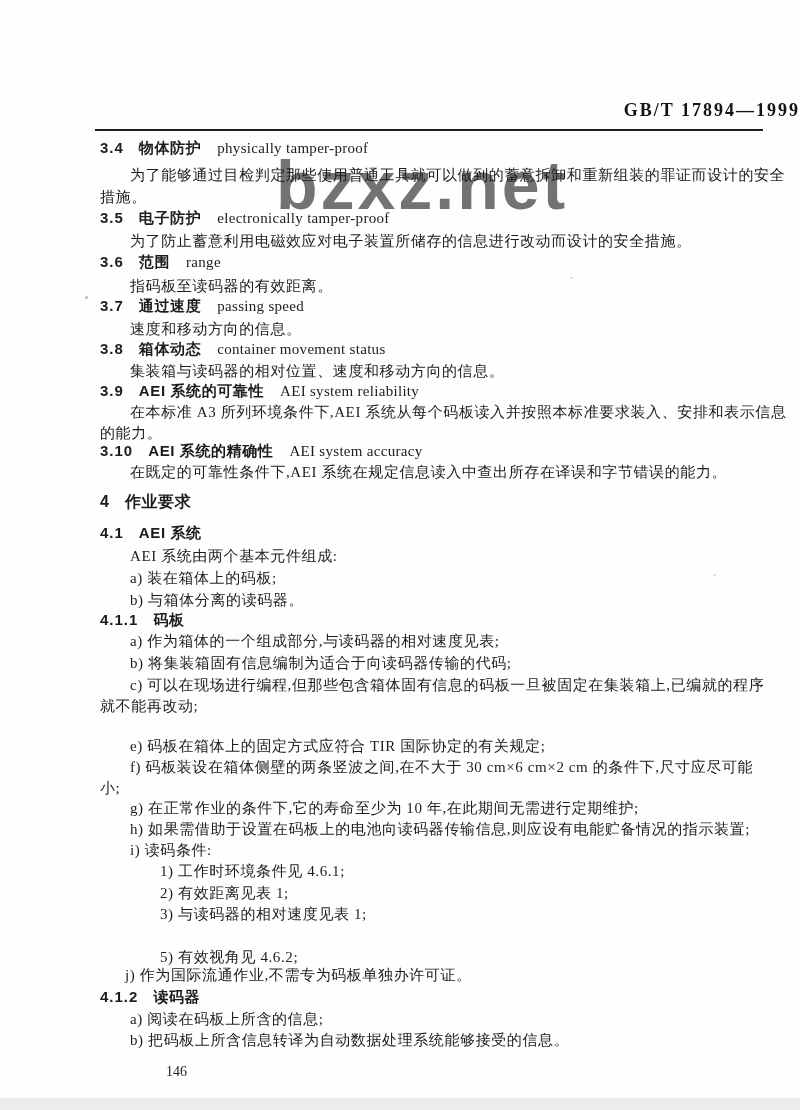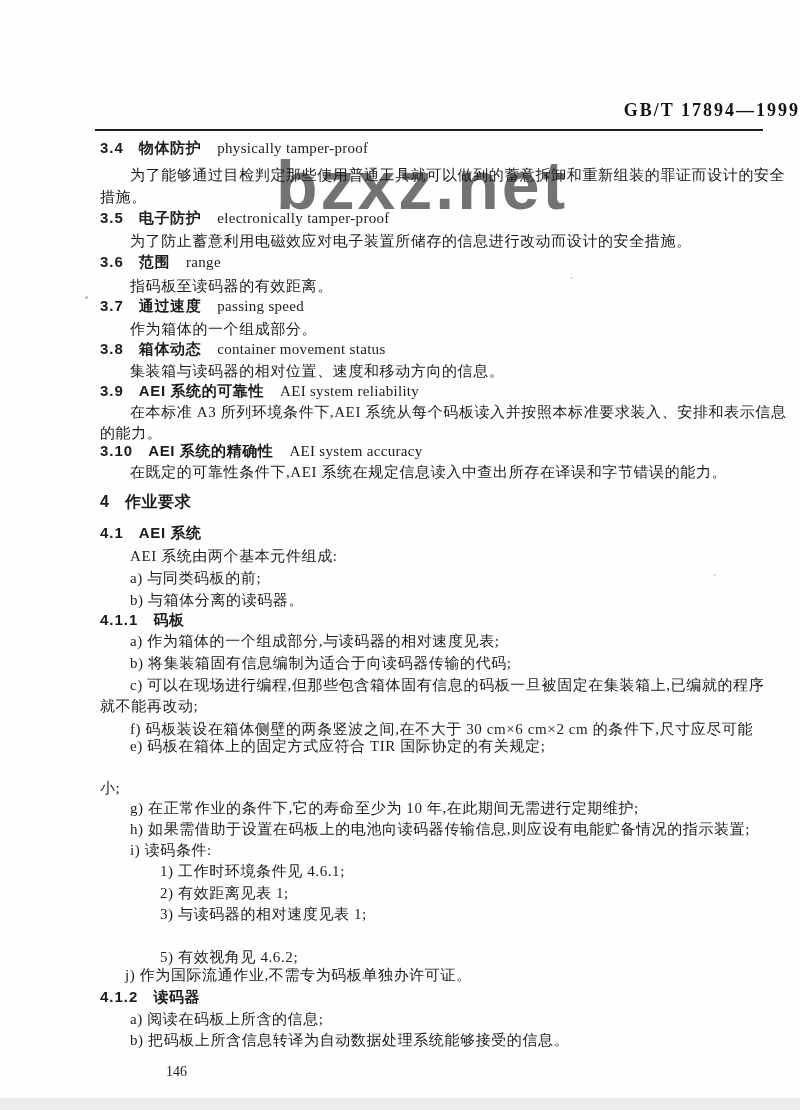--- a/index.html
+++ b/index.html
@@ -99,46 +99,46 @@
   <div class="line" style="top:166px;left:130px">为了能够通过目检判定那些使用普通工具就可以做到的蓄意拆卸和重新组装的罪证而设计的安全</div>
   <div class="line" style="top:188px;left:100px">措施。</div>
 
   <div class="line h" style="top:209px;left:100px"><span class="num">3.5</span><span class="zh">电子防护</span><span class="en">electronically tamper-proof</span></div>
   <div class="line" style="top:232px;left:130px">为了防止蓄意利用电磁效应对电子装置所储存的信息进行改动而设计的安全措施。</div>
 
   <div class="line h" style="top:253px;left:100px"><span class="num">3.6</span><span class="zh">范围</span><span class="en">range</span></div>
   <div class="line" style="top:277px;left:130px">指码板至读码器的有效距离。</div>
 
   <div class="line h" style="top:297px;left:100px"><span class="num">3.7</span><span class="zh">通过速度</span><span class="en">passing speed</span></div>
-  <div class="line" style="top:320px;left:130px">作为箱体的一个组成部分。</div>
+  <div class="line" style="top:320px;left:130px">速度和移动方向的信息。</div>
 
   <div class="line h" style="top:340px;left:100px"><span class="num">3.8</span><span class="zh">箱体动态</span><span class="en">container movement status</span></div>
   <div class="line" style="top:362px;left:130px">集装箱与读码器的相对位置、速度和移动方向的信息。</div>
 
   <div class="line h" style="top:382px;left:100px"><span class="num">3.9</span><span class="zh">AEI 系统的可靠性</span><span class="en">AEI system reliability</span></div>
   <div class="line" style="top:403px;left:130px">在本标准 A3 所列环境条件下,AEI 系统从每个码板读入并按照本标准要求装入、安排和表示信息</div>
   <div class="line" style="top:424px;left:100px">的能力。</div>
 
   <div class="line h" style="top:442px;left:100px"><span class="num">3.10</span><span class="zh">AEI 系统的精确性</span><span class="en">AEI system accuracy</span></div>
   <div class="line" style="top:463px;left:130px">在既定的可靠性条件下,AEI 系统在规定信息读入中查出所存在译误和字节错误的能力。</div>
 
   <div class="line h h1" style="top:492px;left:100px"><span class="num">4</span><span class="zh">作业要求</span></div>
 
   <div class="line h" style="top:524px;left:100px"><span class="num">4.1</span><span class="zh">AEI 系统</span></div>
   <div class="line" style="top:547px;left:130px">AEI 系统由两个基本元件组成:</div>
-  <div class="line" style="top:569px;left:130px">a) 与同类码板的前;</div>
+  <div class="line" style="top:569px;left:130px">a) 装在箱体上的码板;</div>
   <div class="line" style="top:591px;left:130px">b) 与箱体分离的读码器。</div>
 
   <div class="line h" style="top:611px;left:100px"><span class="num">4.1.1</span><span class="zh">码板</span></div>
   <div class="line" style="top:632px;left:130px">a) 作为箱体的一个组成部分,与读码器的相对速度见表;</div>
   <div class="line" style="top:654px;left:130px">b) 将集装箱固有信息编制为适合于向读码器传输的代码;</div>
   <div class="line" style="top:676px;left:130px">c) 可以在现场进行编程,但那些包含箱体固有信息的码板一旦被固定在集装箱上,已编就的程序</div>
   <div class="line" style="top:697px;left:100px">就不能再改动;</div>
   <div class="line" style="top:737px;left:130px">e) 码板在箱体上的固定方式应符合 TIR 国际协定的有关规定;</div>
-  <div class="line" style="top:720px;left:130px">f) 码板装设在箱体侧壁的两条竖波之间,在不大于 30 cm×6 cm×2 cm 的条件下,尺寸应尽可能</div>
+  <div class="line" style="top:758px;left:130px">f) 码板装设在箱体侧壁的两条竖波之间,在不大于 30 cm×6 cm×2 cm 的条件下,尺寸应尽可能</div>
   <div class="line" style="top:779px;left:100px">小;</div>
   <div class="line" style="top:799px;left:130px">g) 在正常作业的条件下,它的寿命至少为 10 年,在此期间无需进行定期维护;</div>
   <div class="line" style="top:820px;left:130px">h) 如果需借助于设置在码板上的电池向读码器传输信息,则应设有电能贮备情况的指示装置;</div>
   <div class="line" style="top:841px;left:130px">i) 读码条件:</div>
   <div class="line" style="top:862px;left:160px">1) 工作时环境条件见 4.6.1;</div>
   <div class="line" style="top:884px;left:160px">2) 有效距离见表 1;</div>
   <div class="line" style="top:905px;left:160px">3) 与读码器的相对速度见表 1;</div>
   <div class="line" style="top:948px;left:160px">5) 有效视角见 4.6.2;</div>
   <div class="line" style="top:966px;left:125px">j) 作为国际流通作业,不需专为码板单独办许可证。</div>
 

